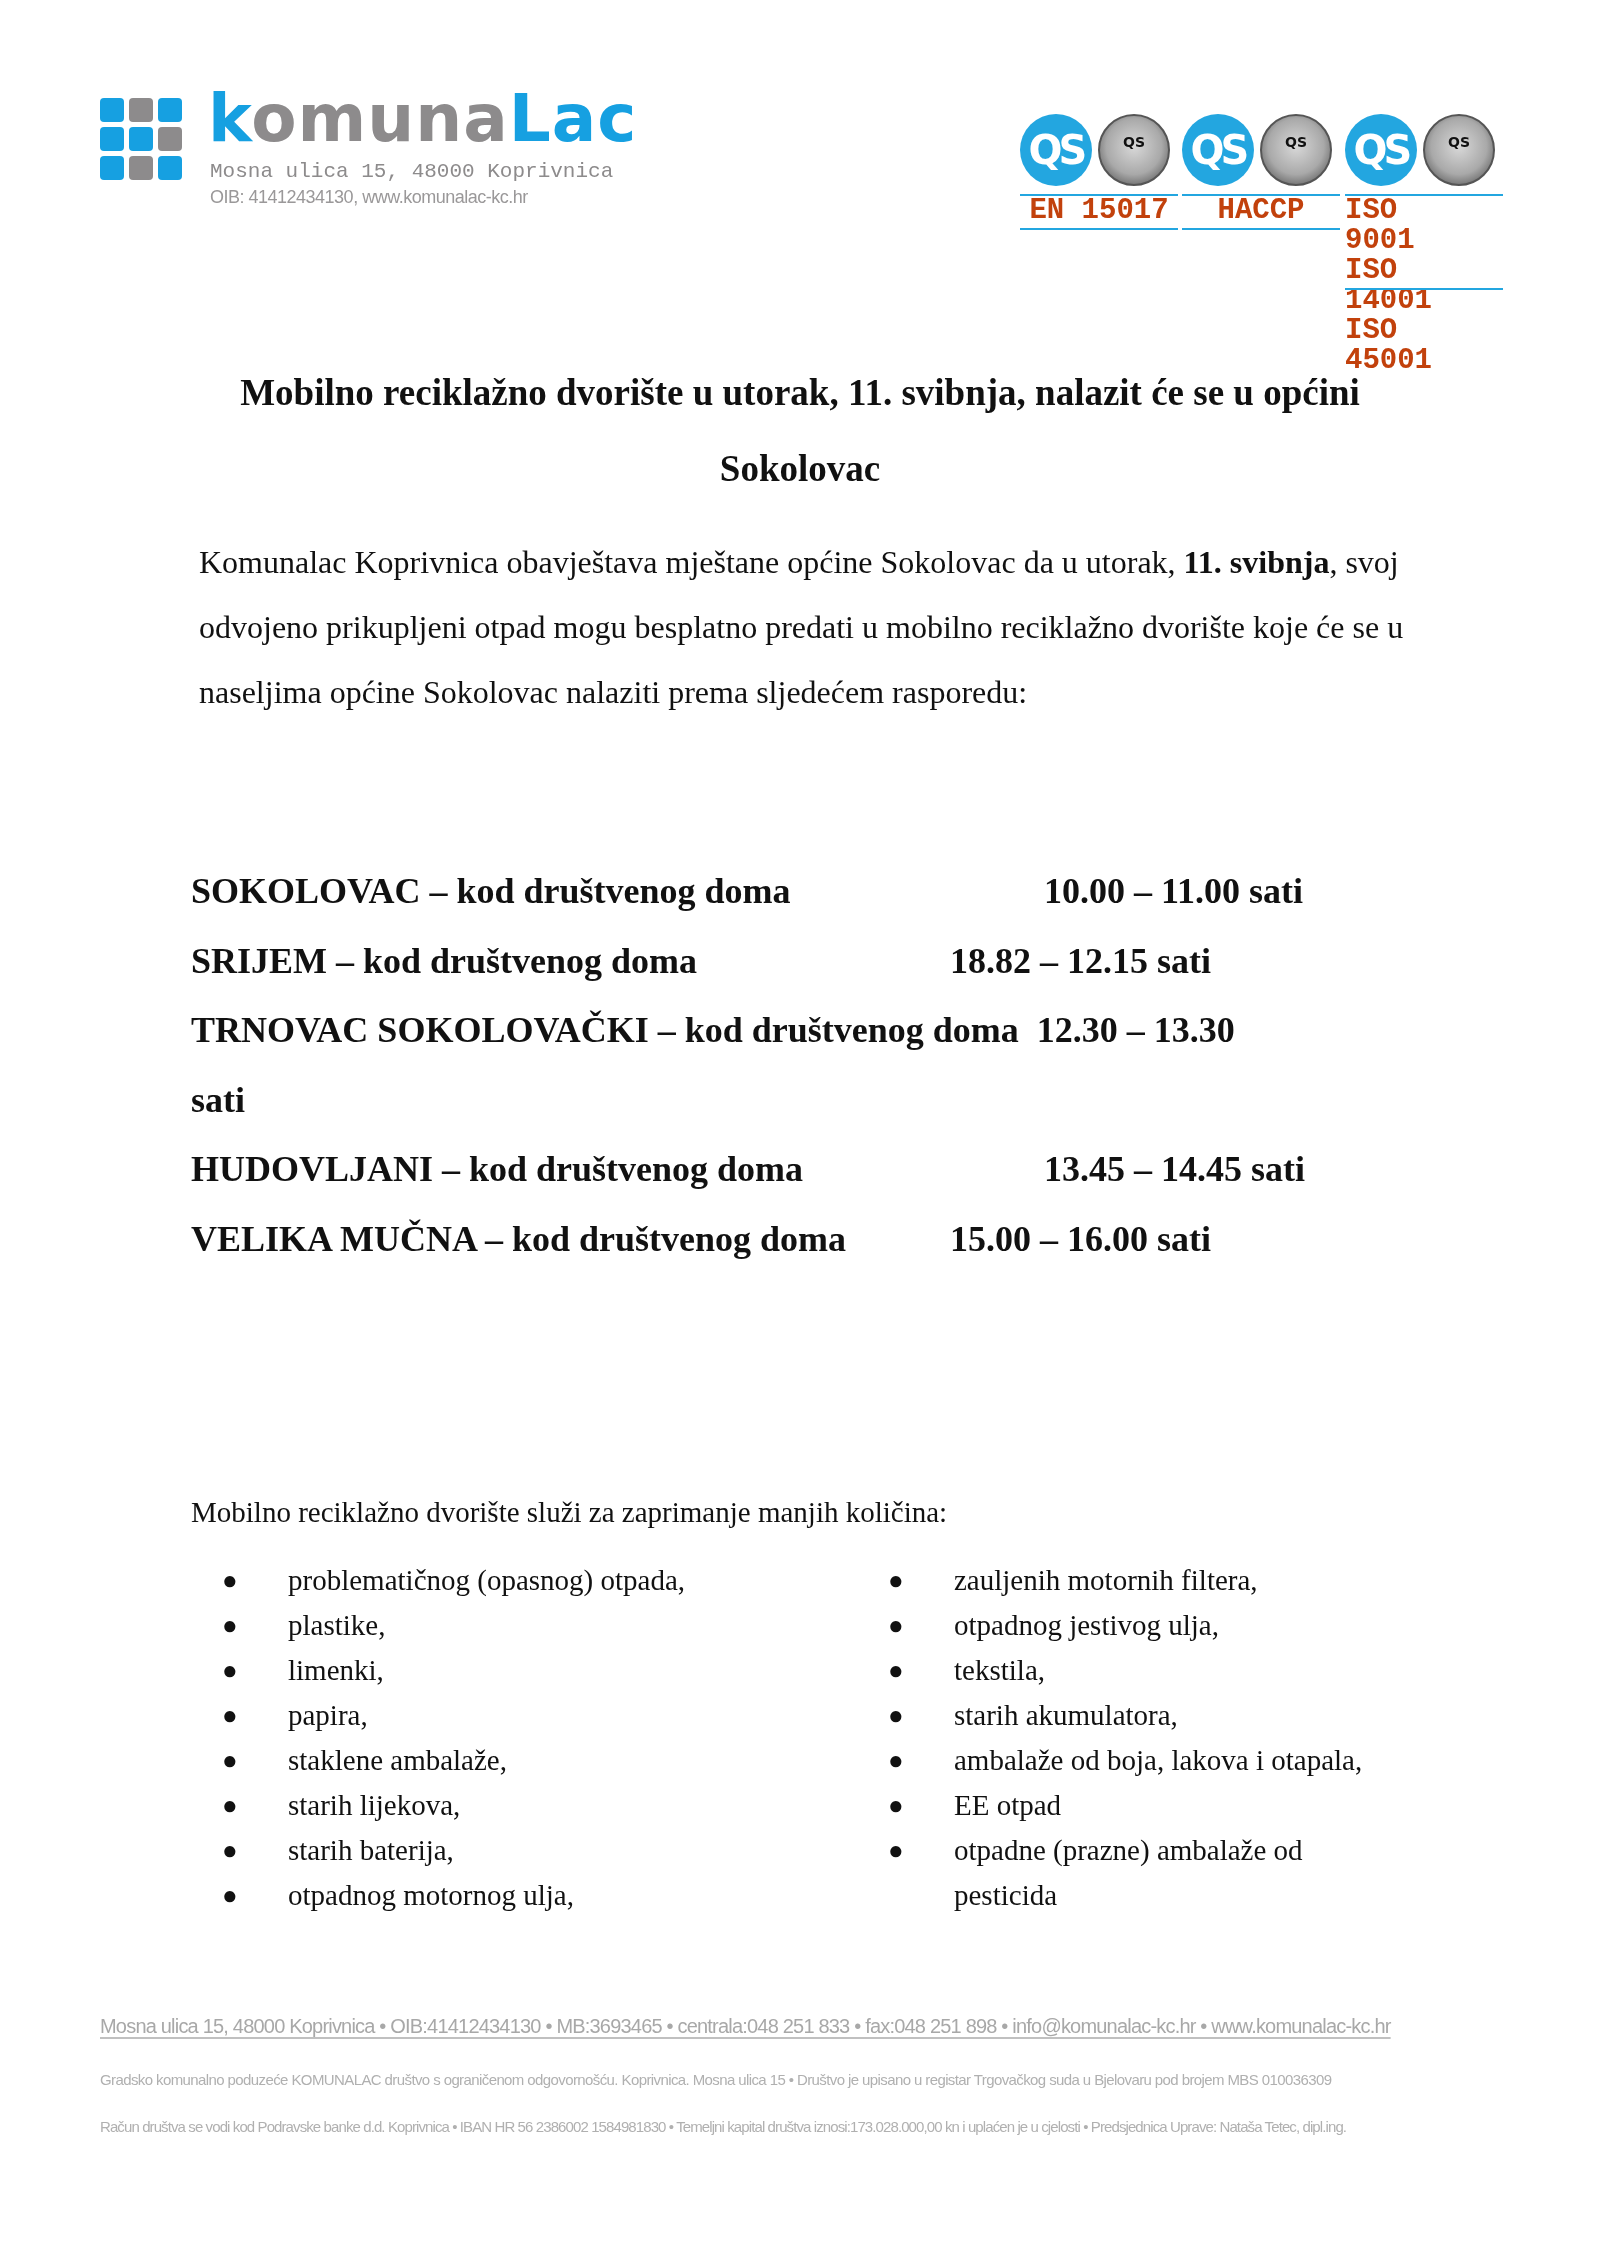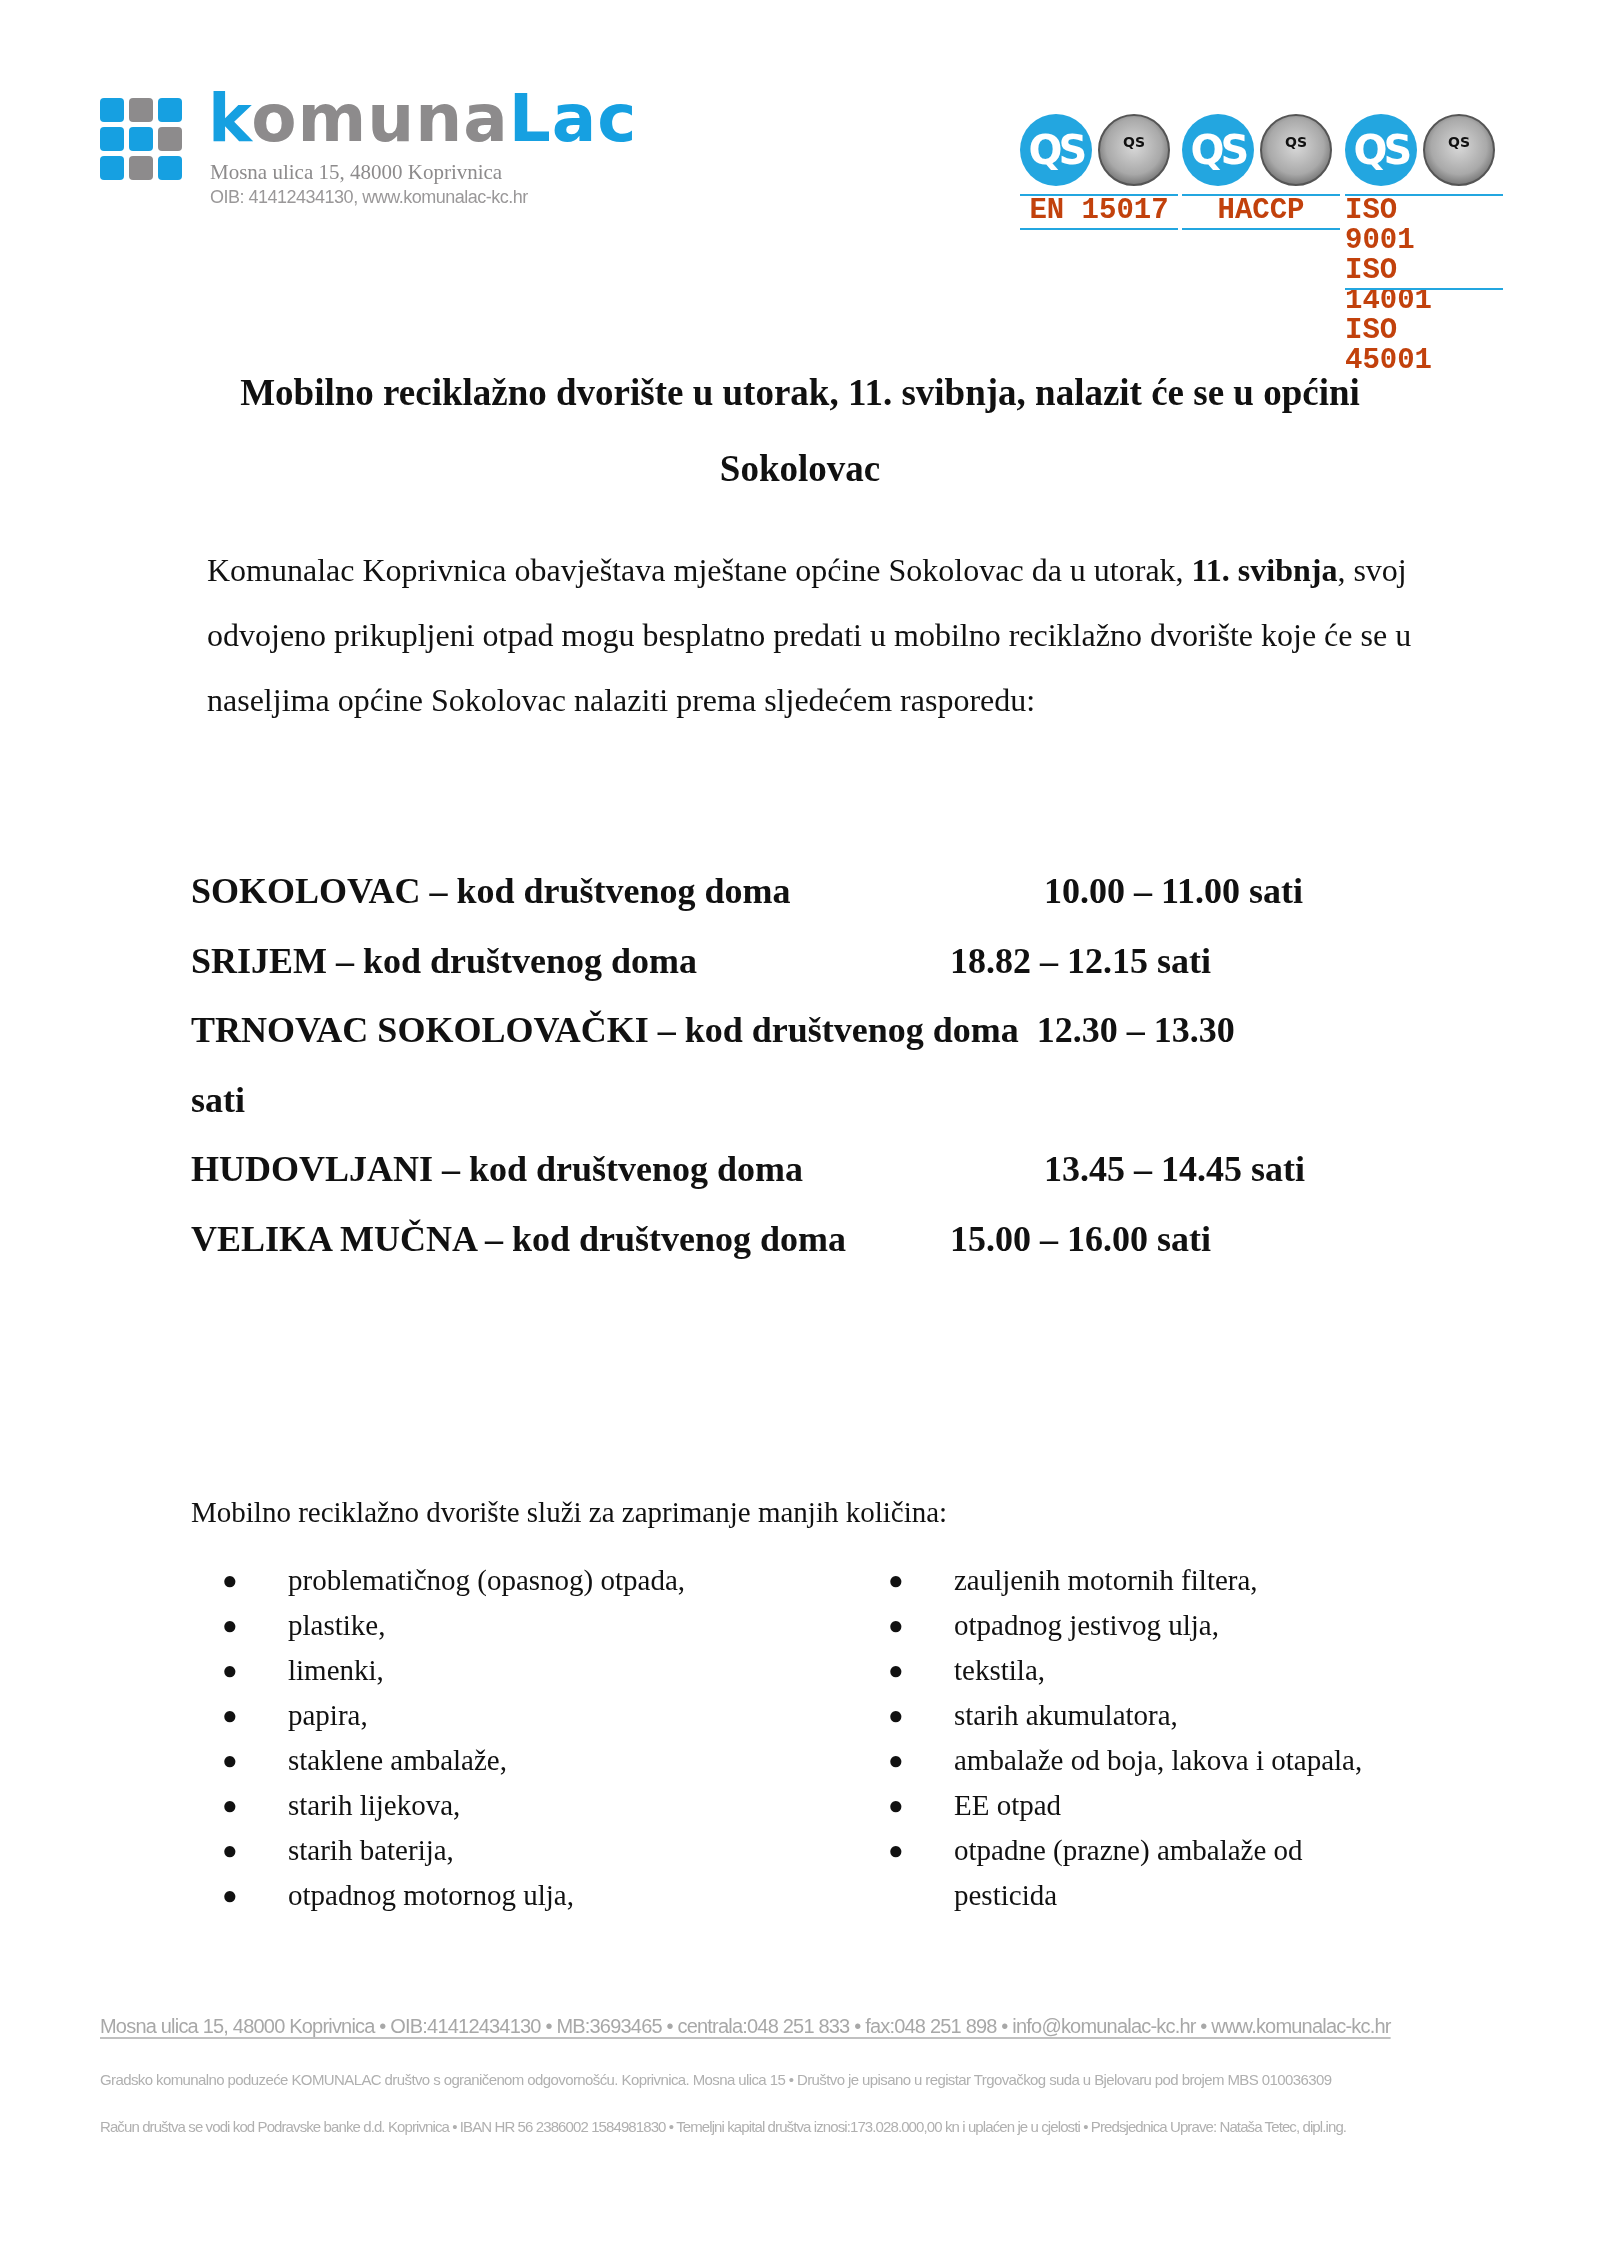--- a/index.html
+++ b/index.html
@@ -11,21 +11,21 @@
   .logo-grid { position: absolute; left: 0; top: 0; width: 84px; height: 84px;
                display: grid; grid-template-columns: repeat(3, 24px); grid-template-rows: repeat(3, 24px); gap: 5px; }
   .logo-grid span { border-radius: 4px; display: block; }
   .c-blue { background: #16a0e1; }
   .c-gray { background: #8d8b8c; }
   .logo-word { position: absolute; left: 108px; top: -12px; font-family: "DejaVu Sans", sans-serif;
                font-weight: bold; font-size: 66px; letter-spacing: 1px; line-height: 1; }
   .logo-word .k { color: #16a0e1; }
   .logo-word .mid { color: #8d8b8c; }
   .logo-word .end { color: #16a0e1; }
-  .logo-addr { position: absolute; left: 110px; top: 62px; font-family: Liberation Serif, serif;
+  .logo-addr { position: absolute; left: 110px; top: 62px; font-family: Liberation Mono, monospace;
                font-size: 21px; color: #8d8b8c; white-space: nowrap; }
   .logo-oib { position: absolute; left: 110px; top: 89px; font-family: "Liberation Sans", sans-serif;
               font-size: 18px; color: #9a9899; white-space: nowrap; letter-spacing: -0.5px; }
 
   
   .certs { position: absolute; left: 1020px; top: 110px; width: 500px; height: 180px; }
   .cert { position: absolute; top: 0; width: 160px; }
   .cert .qs { position: absolute; left: 0; top: 4px; width: 72px; height: 72px; border-radius: 50%;
               background: #23a6e0; color: #fff; font-family: "DejaVu Sans", sans-serif; font-weight: bold;
               font-size: 40px; line-height: 72px; text-align: center; letter-spacing: -4px; }
@@ -136,21 +136,21 @@
           <span>ISO</span>
           <span>45001</span>
         </div>
     </div>
     <div class="rule-bot" style="top:178px"></div>
   </div>
 </div>
 
 <h1 class="title" style="margin:0">Mobilno reciklažno dvorište u utorak, 11. svibnja, nalazit će se u općini Sokolovac</h1>
 
-<p class="intro" style="margin:16px"><span>Komunalac Koprivnica obavještava mještane općine Sokolovac da u utorak, </span><b>11. svibnja</b><span>, svoj odvojeno prikupljeni otpad mogu besplatno predati u mobilno reciklažno dvorište koje će se u naseljima općine Sokolovac nalaziti prema sljedećem rasporedu:</span></p>
+<p class="intro" style="margin:8px"><span>Komunalac Koprivnica obavještava mještane općine Sokolovac da u utorak, </span><b>11. svibnja</b><span>, svoj odvojeno prikupljeni otpad mogu besplatno predati u mobilno reciklažno dvorište koje će se u naseljima općine Sokolovac nalaziti prema sljedećem rasporedu:</span></p>
 
 <div class="schedule">
   <div class="sched-row">
     <span class="place">SOKOLOVAC – kod društvenog doma</span>
     <span class="time" style="left:853px">10.00 – 11.00 sati</span>
   </div>
   <div class="sched-row">
     <span class="place">SRIJEM – kod društvenog doma</span>
     <span class="time" style="left:759px">18.82 – 12.15 sati</span>
   </div>

